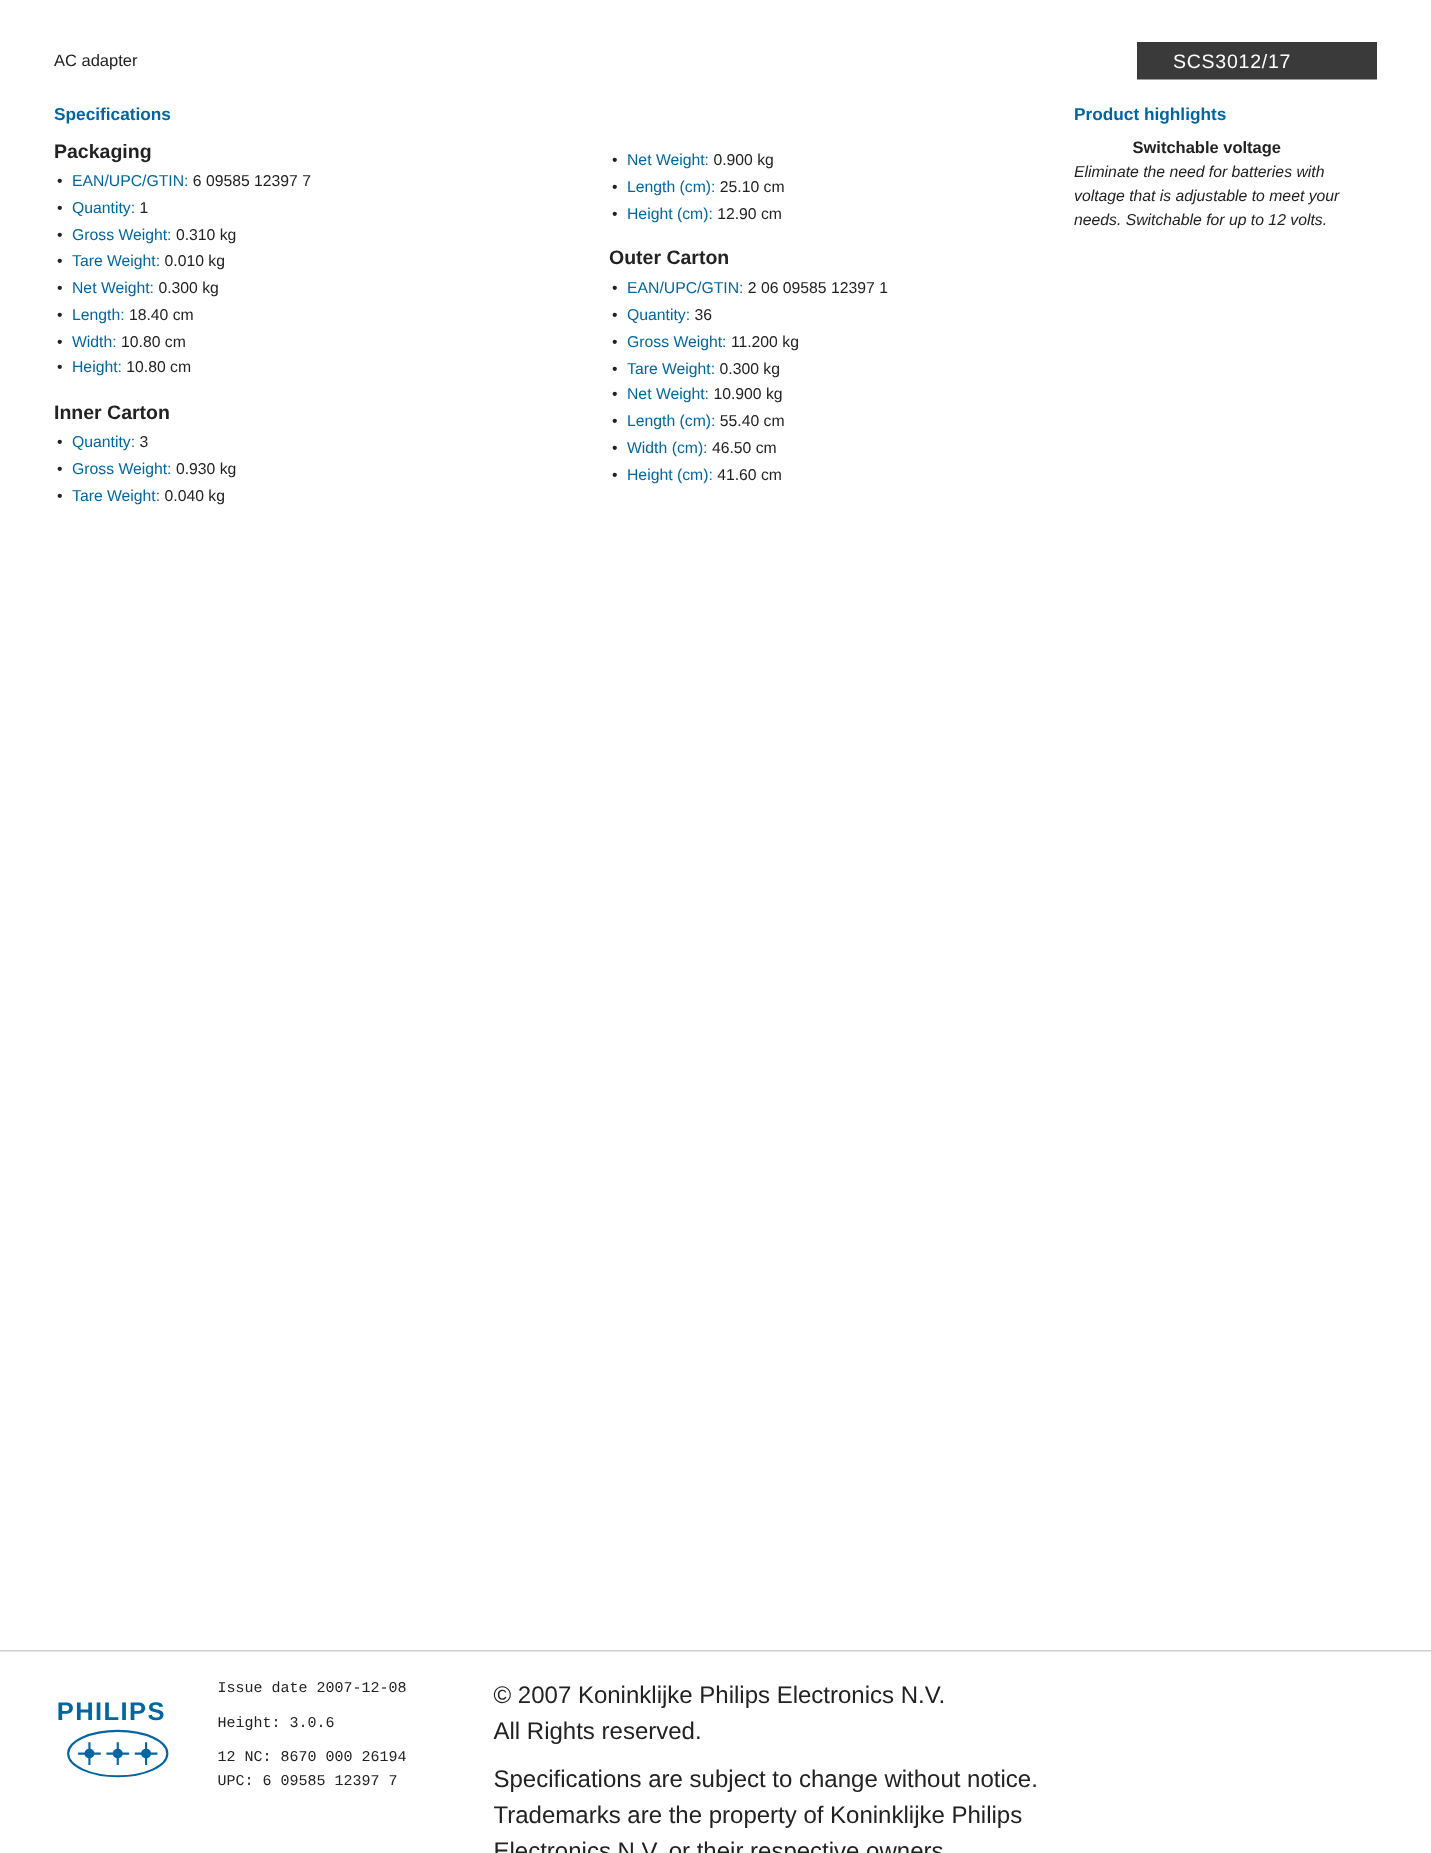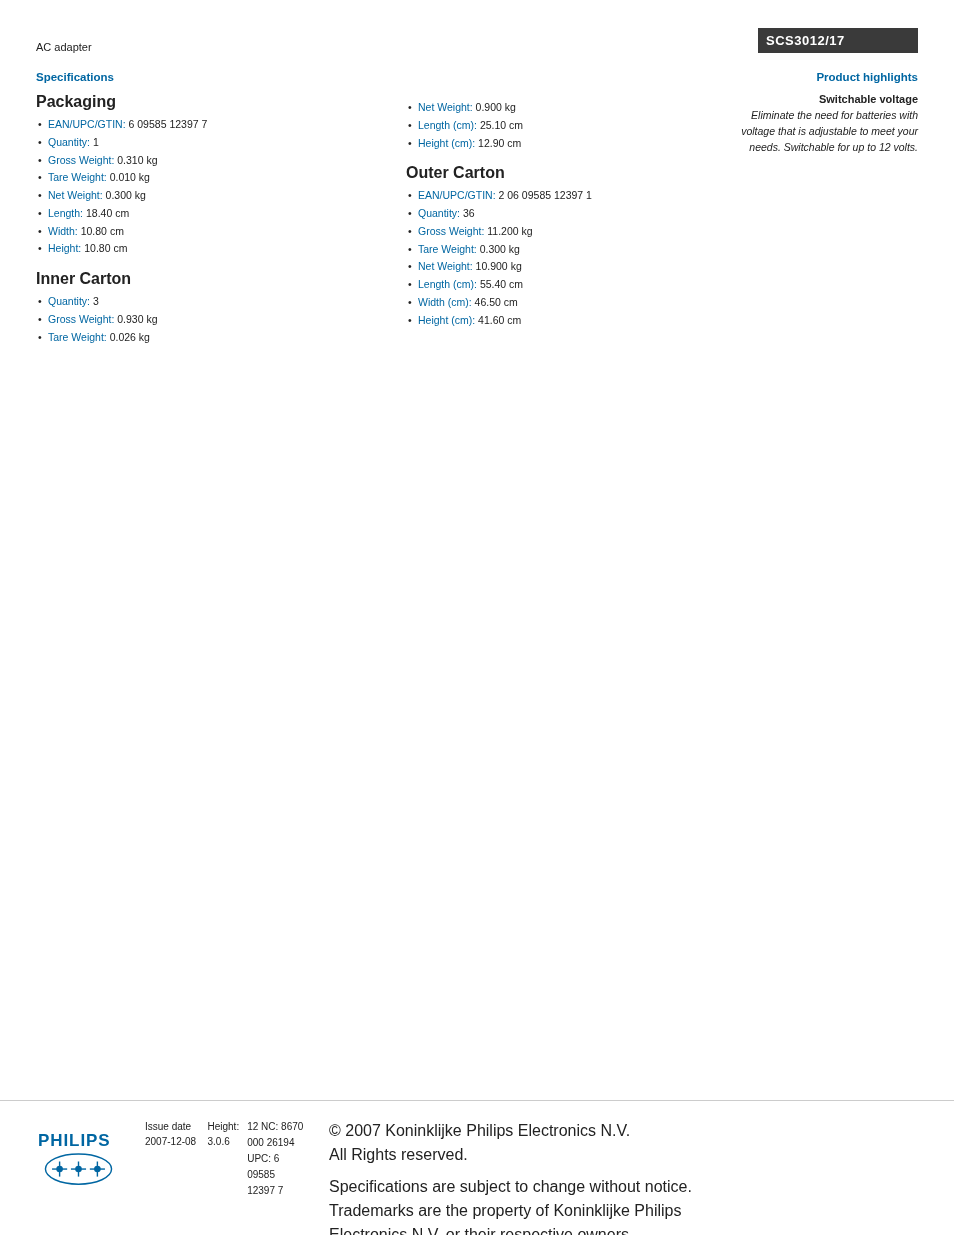--- a/index.html
+++ b/index.html
@@ -16,36 +16,36 @@
     .page-content {
       padding: 28px 36px 0 36px;
       display: flex;
       flex-direction: column;
       min-height: 1100px;
     }
 
     .top-bar {
       display: flex;
       justify-content: space-between;
-      align-items: flex-end;
+      align-items: center;
       margin-bottom: 18px;
     }
 
     .product-title {
       font-size: 11px;
       color: #222;
       font-weight: normal;
     }
 
     .product-code-box {
       background: #3a3a3a;
       color: #fff;
       font-size: 13px;
-      font-weight: bold;
-      padding: 5px 18px 5px 8px;
+      font-weight: normal;
+      padding: 5px 18px 5px 24px;
       letter-spacing: 0.5px;
       min-width: 160px;
       text-align: left;
     }
 
     .main-columns {
       display: flex;
       flex: 1;
     }
 
@@ -54,34 +54,33 @@
       padding-right: 20px;
     }
 
     .middle-column {
       flex: 0 0 310px;
       padding-right: 20px;
     }
 
     .right-column {
       flex: 1;
-      text-align: right;
     }
 
     .section-title {
       color: #0066a2;
       font-weight: bold;
       font-size: 11.5px;
       margin-bottom: 8px;
       border-bottom: none;
     }
 
     .subsection-title {
       font-weight: bold;
-      font-size: 16px;
+      font-size: 13px;
       margin-bottom: 5px;
       margin-top: 10px;
     }
 
     .subsection-title:first-child {
       margin-top: 0;
     }
 
     ul.spec-list {
       list-style: none;
@@ -143,22 +142,24 @@
       background: #fff;
     }
 
     .philips-logo {
       width: 85px;
       flex-shrink: 0;
     }
 
     .footer-meta {
       display: flex;
+      flex-direction: column;
       gap: 8px;
       flex: 0 0 160px;
+      font-family: Liberation Mono, monospace;
     }
 
     .footer-meta-row {
       display: flex;
       flex-direction: column;
       font-size: 10px;
       color: #222;
       line-height: 1.5;
     }
 
@@ -207,21 +208,21 @@
         <li><span class="label">Net Weight:</span> <span class="value">0.300 kg</span></li>
         <li><span class="label">Length:</span> <span class="value">18.40 cm</span></li>
         <li><span class="label">Width:</span> <span class="value">10.80 cm</span></li>
         <li><span class="label">Height:</span> <span class="value">10.80 cm</span></li>
       </ul>
 
       <div class="subsection-title">Inner Carton</div>
       <ul class="spec-list">
         <li><span class="label">Quantity:</span> <span class="value">3</span></li>
         <li><span class="label">Gross Weight:</span> <span class="value">0.930 kg</span></li>
-        <li><span class="label">Tare Weight:</span> <span class="value">0.026 kg</span></li>
+        <li><span class="label">Tare Weight:</span> <span class="value">0.040 kg</span></li>
       </ul>
     </div>
 
     <div class="middle-column">
 
       <ul class="spec-list" style="margin-top: 28px;">
         <li><span class="label">Net Weight:</span> <span class="value">0.900 kg</span></li>
         <li><span class="label">Length (cm):</span> <span class="value">25.10 cm</span></li>
         <li><span class="label">Height (cm):</span> <span class="value">12.90 cm</span></li>
       </ul>

